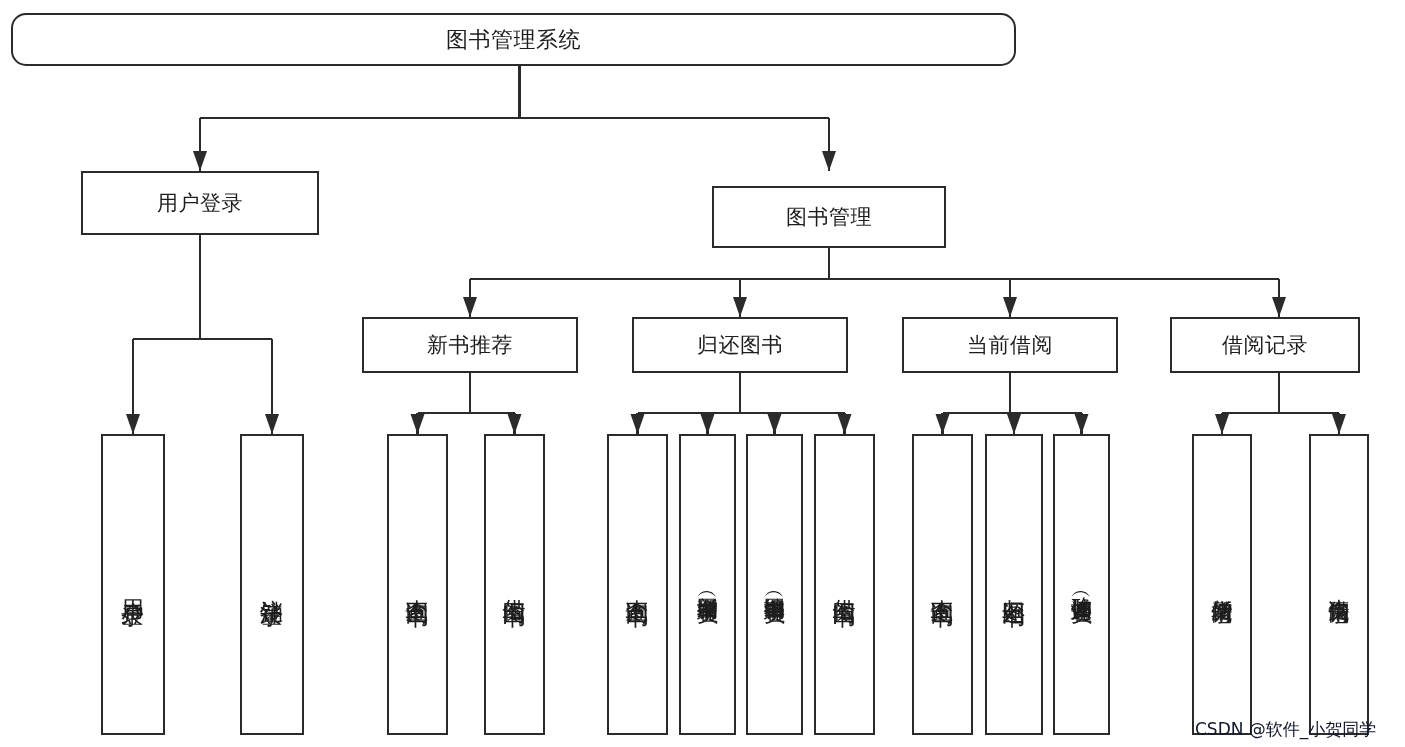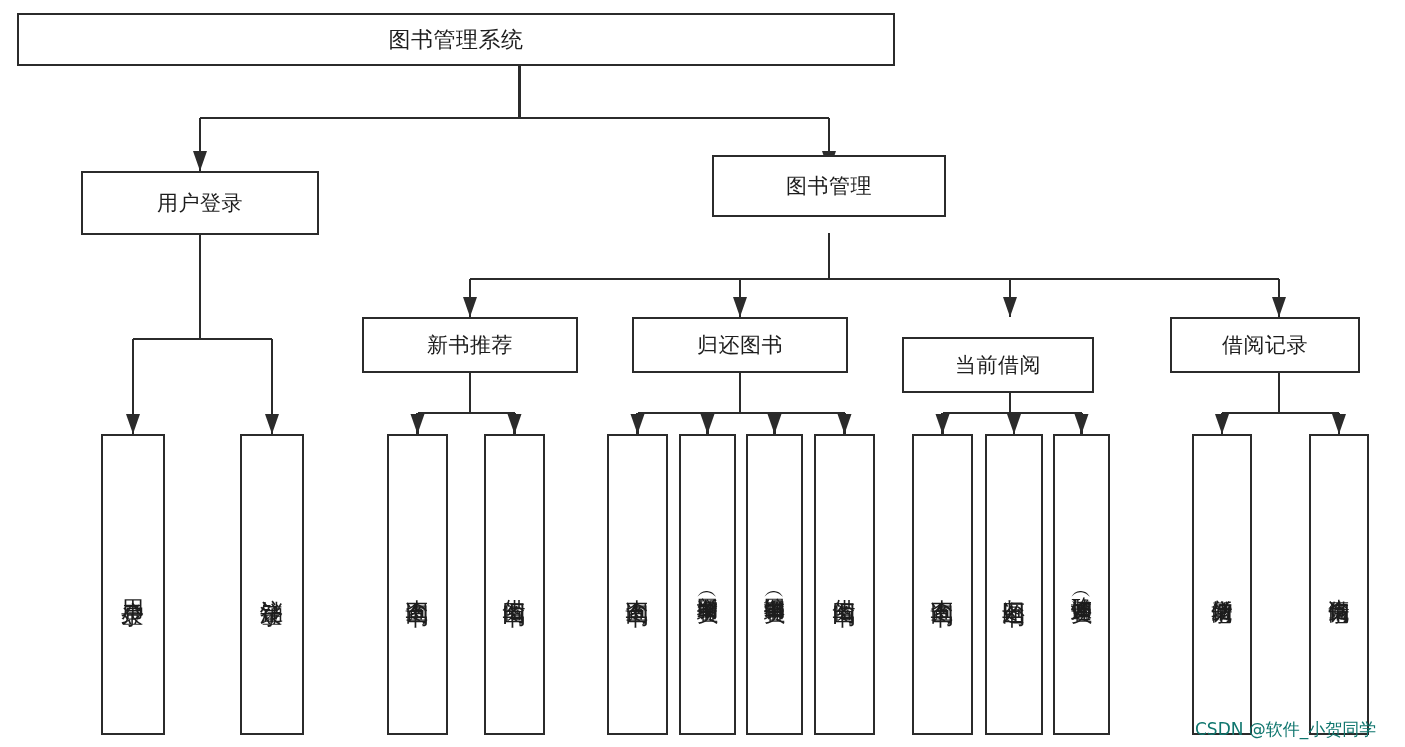--- a/index.html
+++ b/index.html
@@ -128,36 +128,36 @@
       <line x1="1081.5" y1="413" x2="1081.5" y2="434" stroke="#2b2b2b" stroke-width="2.6" shape-rendering="crispEdges"></line>
       <path d="M 1074.5 414 L 1088.5 414 L 1081.5 434 Z" fill="#2b2b2b"></path>
       <line x1="1279" y1="373" x2="1279" y2="413" stroke="#2b2b2b" stroke-width="2.6" shape-rendering="crispEdges"></line>
       <line x1="1222" y1="413" x2="1339" y2="413" stroke="#2b2b2b" stroke-width="2.6" shape-rendering="crispEdges"></line>
       <line x1="1222" y1="413" x2="1222" y2="434" stroke="#2b2b2b" stroke-width="2.6" shape-rendering="crispEdges"></line>
       <path d="M 1215 414 L 1229 414 L 1222 434 Z" fill="#2b2b2b"></path>
       <line x1="1339" y1="413" x2="1339" y2="434" stroke="#2b2b2b" stroke-width="2.6" shape-rendering="crispEdges"></line>
       <path d="M 1332 414 L 1346 414 L 1339 434 Z" fill="#2b2b2b"></path>
     </svg>
   <div id="nodes-layer">
-      <div class="node h root" style="left: 17px; top: 13px; width: 878px; height: 53px;">
+      <div class="node h root" style="left: 11px; top: 13px; width: 1005px; height: 53px; border-radius: 15px;">
         <span class="node-label">图书管理系统</span>
       </div>
       <div class="node h" style="left: 81px; top: 171px; width: 238px; height: 64px;">
         <span class="node-label">用户登录</span>
       </div>
-      <div class="node h" style="left: 712px; top: 155px; width: 234px; height: 62px;">
+      <div class="node h" style="left: 712px; top: 186px; width: 234px; height: 62px;">
         <span class="node-label">图书管理</span>
       </div>
       <div class="node h" style="left: 362px; top: 317px; width: 216px; height: 56px;">
         <span class="node-label">新书推荐</span>
       </div>
       <div class="node h" style="left: 632px; top: 317px; width: 216px; height: 56px;">
         <span class="node-label">归还图书</span>
       </div>
-      <div class="node h" style="left: 902px; top: 317px; width: 192px; height: 56px; margin-top: 20px;">
+      <div class="node h" style="left: 902px; top: 317px; width: 216px; height: 56px;">
         <span class="node-label">当前借阅</span>
       </div>
       <div class="node h" style="left: 1170px; top: 317px; width: 190px; height: 56px;">
         <span class="node-label">借阅记录</span>
       </div>
       <div class="node v" style="left: 101px; top: 434px; width: 64px; height: 301px;">
         <span class="node-label">用户登录</span>
       </div>
       <div class="node v" style="left: 240px; top: 434px; width: 64px; height: 301px;">
         <span class="node-label">注销登录</span>
@@ -189,14 +189,14 @@
       <div class="node v narrow" style="left: 1053px; top: 434px; width: 57px; height: 301px;">
         <span class="node-label">确认归还（管理员）</span>
       </div>
       <div class="node v narrow" style="left: 1192px; top: 434px; width: 60px; height: 301px;">
         <span class="node-label">新增借阅记录</span>
       </div>
       <div class="node v narrow" style="left: 1309px; top: 434px; width: 60px; height: 301px;">
         <span class="node-label">查询借阅记录</span>
       </div>
     </div>
-  <div class="watermark" style="left: 1195px; top: 718px; color: #0f766e;">CSDN @软件_小贺同学</div>
+  <div class="watermark" style="left: 1195px; top: 718px; color: #0f172a;">CSDN @软件_小贺同学</div>
 </div>
 
 </body></html>

